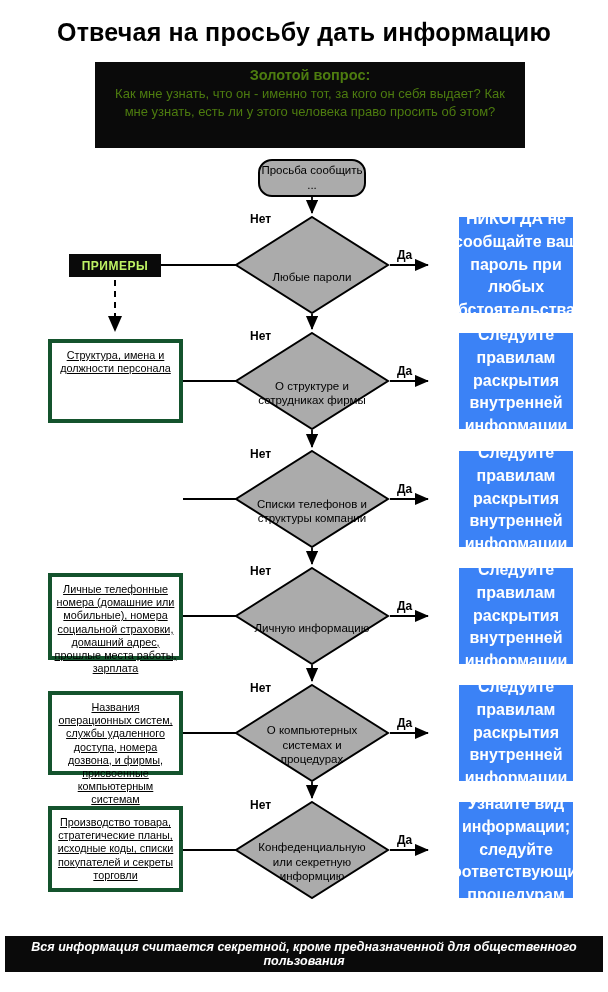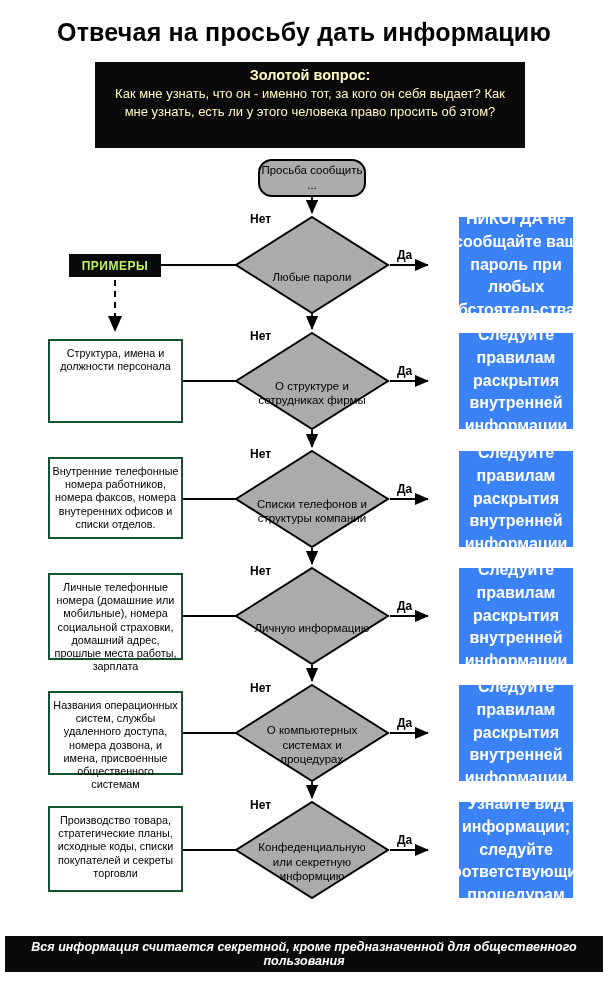--- a/index.html
+++ b/index.html
@@ -7,39 +7,39 @@
     position:relative;width:608px;height:992px;margin:0 auto;background:#ffffff;
     font-family:"Liberation Sans","DejaVu Sans",sans-serif;color:#000;overflow:hidden;
   }
   .wires{position:absolute;left:0;top:0;width:608px;height:992px;}
   .page-title{
     position:absolute;top:18px;left:0;width:608px;margin:0;
     text-align:center;font-size:25px;font-weight:bold;letter-spacing:.2px;
   }
   .golden{
     position:absolute;left:95px;top:62px;width:430px;height:86px;box-sizing:border-box;
-    background:#0a0a0a;color:#fef9c3;padding:5px 13px 6px 13px;
+    background:#0a0a0a;color:#4d7c0f;padding:5px 13px 6px 13px;
   }
   .golden-h{text-align:center;font-weight:bold;font-size:14.5px;margin-bottom:2px;}
   .golden-b{font-weight:normal;font-size:13px;line-height:1.38;text-align:center;}
   .bubble{
     position:absolute;left:258px;top:159px;width:108px;height:38px;box-sizing:border-box;
     background:#ababab;border:2px solid #000;border-radius:14px;
     display:flex;align-items:center;justify-content:center;text-align:center;
     font-size:11.5px;line-height:1.3;
   }
   .examples{
     position:absolute;left:69px;top:254px;width:92px;height:23px;box-sizing:border-box;
     background:#0a0a0a;color:#bef264;display:flex;align-items:center;justify-content:center;
     font-weight:bold;font-size:12px;letter-spacing:.5px;
   }
   .example-box{
     position:absolute;left:48px;width:135px;box-sizing:border-box;
-    background:#fff;border:2px solid #14532d;
-    font-size:10.8px;line-height:1.22;text-align:center;padding:6px 2px 6px 2px;
+    background:#fff;border:4px solid #14532d;
+    font-size:10.8px;line-height:1.22;text-align:center;padding:6px 2px 6px 2px;text-decoration:underline;
   }
   .diamond{position:absolute;left:234px;width:156px;height:98px;}
   .diamond svg{position:absolute;left:0;top:0;}
   .dtext{
     position:absolute;left:18px;top:12px;width:120px;height:98px;
     display:flex;align-items:center;justify-content:center;text-align:center;
     font-size:11.5px;line-height:1.25;
   }
   .action-box{
     position:absolute;left:431px;width:114px;height:96px;box-sizing:border-box;
@@ -118,21 +118,20 @@
   <div class="diamond" style="top:332px">
     <svg width="156" height="98" viewBox="0 0 156 98">
       <polygon points="78,1 154,49 78,97 2,49" fill="#ababab" stroke="#000" stroke-width="2"></polygon>
     </svg>
     <div class="dtext">О структуре и сотрудниках фирмы</div>
   </div>
   <span class="no-label" style="left:250px;top:329px">Нет</span>
   <span class="yes-label" style="left:397px;top:364px">Да</span>
   <div class="action-box" style="top:333px">Следуйте правилам раскрытия внутренней информации</div>
 
-  <div class="example-box" style="top:457px;height:82px">Внутренние телефонные номера работников, номера факсов, номера внутеренних офисов и списки отделов.</div>
   <div class="diamond" style="top:450px">
     <svg width="156" height="98" viewBox="0 0 156 98">
       <polygon points="78,1 154,49 78,97 2,49" fill="#ababab" stroke="#000" stroke-width="2"></polygon>
     </svg>
     <div class="dtext">Списки телефонов и структуры компании</div>
   </div>
   <span class="no-label" style="left:250px;top:447px">Нет</span>
   <span class="yes-label" style="left:397px;top:482px">Да</span>
   <div class="action-box" style="top:451px">Следуйте правилам раскрытия внутренней информации</div>
 
@@ -140,21 +139,21 @@
   <div class="diamond" style="top:567px">
     <svg width="156" height="98" viewBox="0 0 156 98">
       <polygon points="78,1 154,49 78,97 2,49" fill="#ababab" stroke="#000" stroke-width="2"></polygon>
     </svg>
     <div class="dtext">Личную информацию</div>
   </div>
   <span class="no-label" style="left:250px;top:564px">Нет</span>
   <span class="yes-label" style="left:397px;top:599px">Да</span>
   <div class="action-box" style="top:568px">Следуйте правилам раскрытия внутренней информации</div>
 
-  <div class="example-box" style="top:691px;height:84px">Названия операционных систем, службы удаленного доступа, номера дозвона, и имена, присвоенные общественного системам</div>
+  <div class="example-box" style="top:691px;height:84px">Названия операционных систем, службы удаленного доступа, номера дозвона, и фирмы, присвоенные компьютерным системам</div>
   <div class="diamond" style="top:684px">
     <svg width="156" height="98" viewBox="0 0 156 98">
       <polygon points="78,1 154,49 78,97 2,49" fill="#ababab" stroke="#000" stroke-width="2"></polygon>
     </svg>
     <div class="dtext">О компьютерных системах и процедурах</div>
   </div>
   <span class="no-label" style="left:250px;top:681px">Нет</span>
   <span class="yes-label" style="left:397px;top:716px">Да</span>
   <div class="action-box" style="top:685px">Следуйте правилам раскрытия внутренней информации</div>
 

